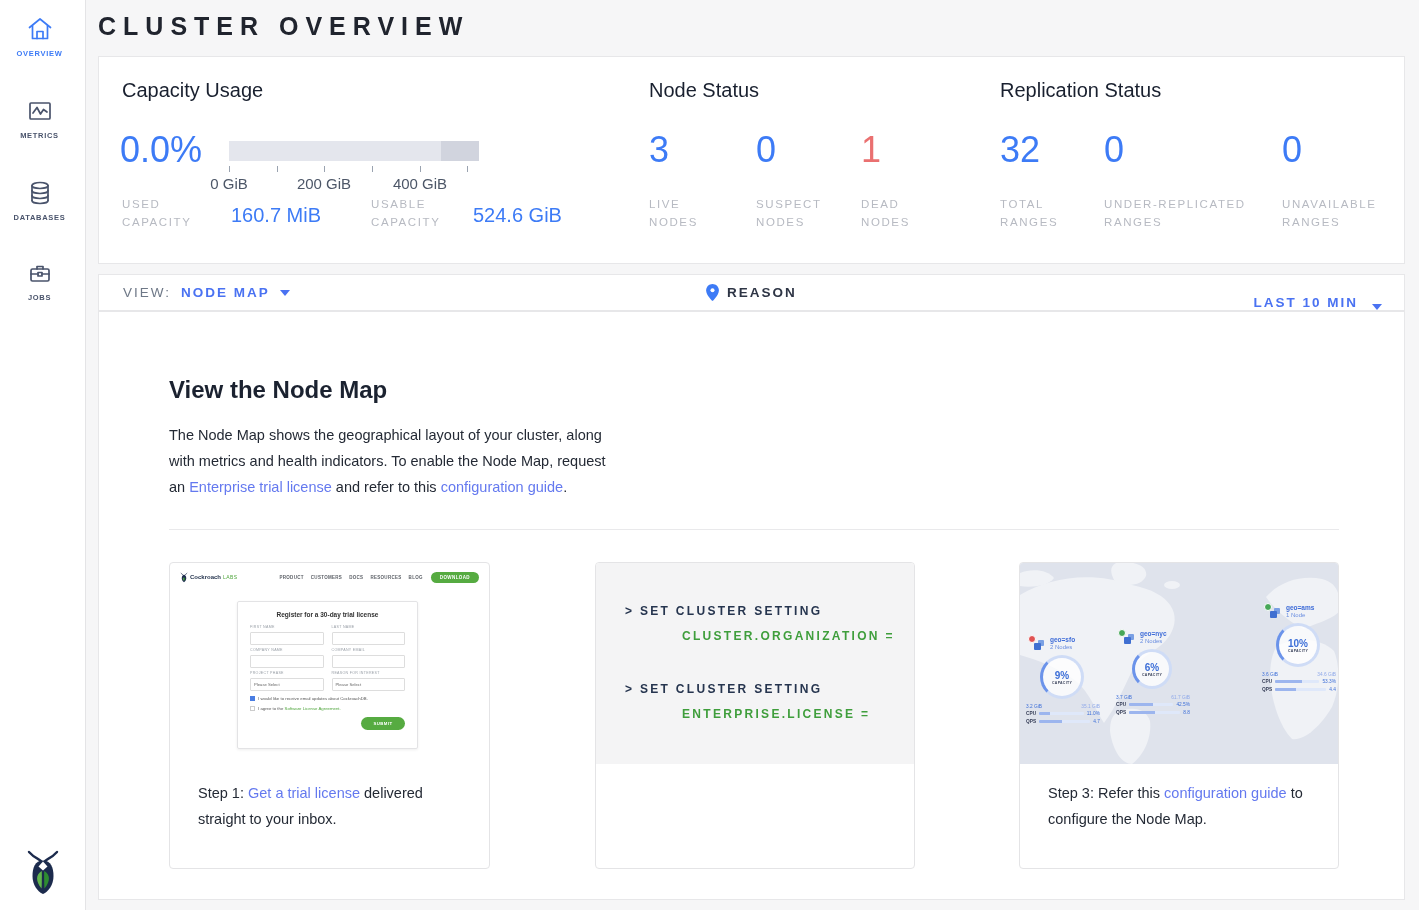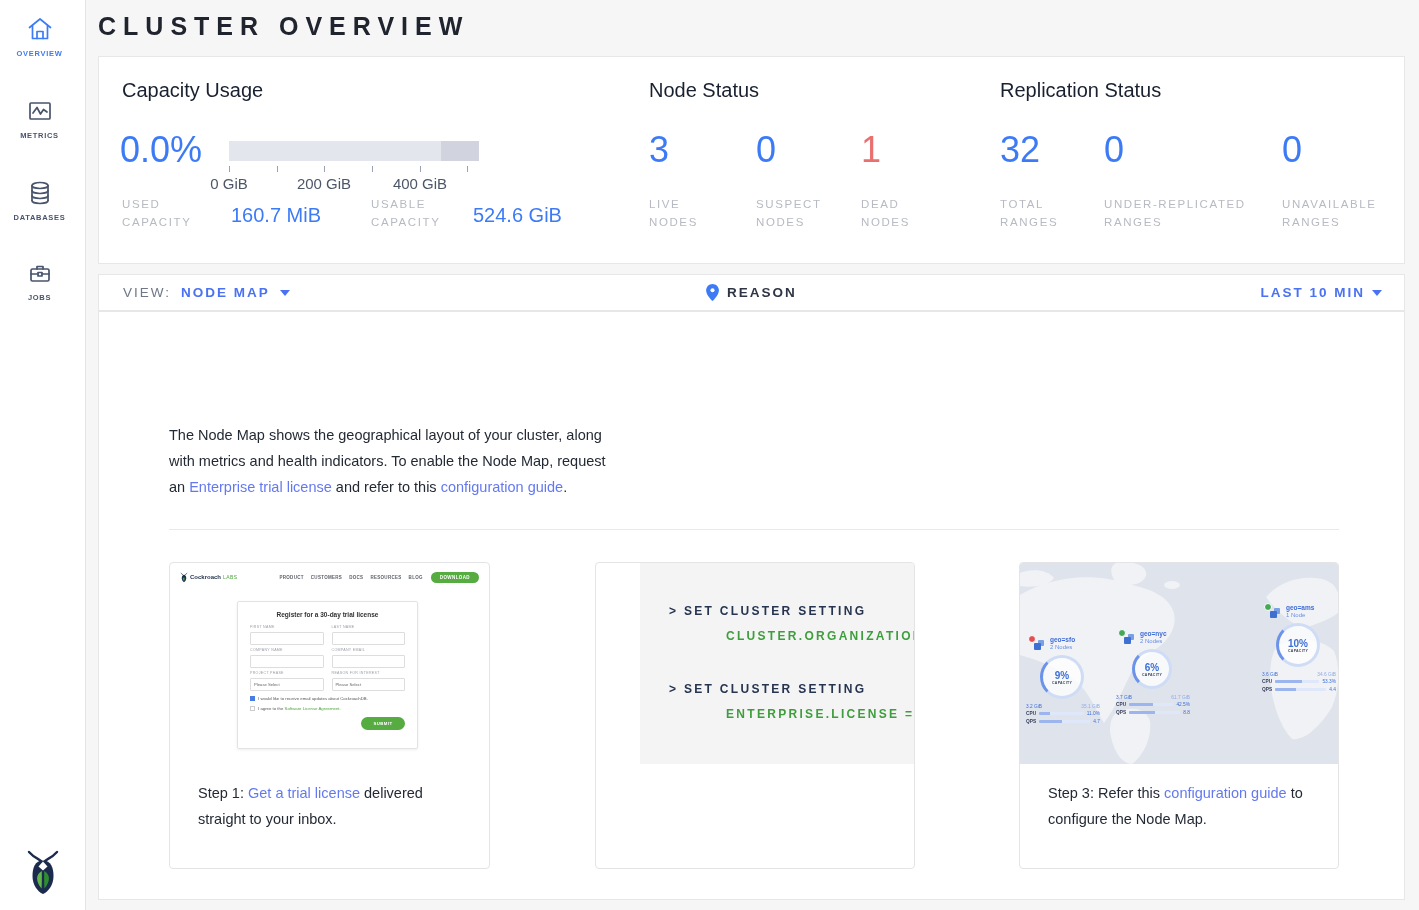--- a/index.html
+++ b/index.html
@@ -27,35 +27,35 @@
   .cap-bar{position:absolute;left:130px;top:84px;width:250px;height:20px;}
   .cap-bar .seg-light{position:absolute;left:0;top:0;width:212px;height:20px;background:#e4e6ed;}
   .cap-bar .seg-dark{position:absolute;left:212px;top:0;width:38px;height:20px;background:#d1d4de;}
   .tick{position:absolute;top:109px;width:1px;height:6px;background:#9aa3b0;}
   .tick-label{position:absolute;top:118px;font-size:15px;color:#4d5768;text-align:center;}
   .cap-value{position:absolute;font-size:20px;color:#3d7bf6;}
   
   .view-bar{position:absolute;left:98px;top:274px;width:1307px;height:37px;background:#fff;border:1px solid #e7e7e9;box-sizing:border-box;}
   .vb-left{position:absolute;left:24px;top:0;height:100%;display:flex;align-items:center;gap:10px;}
   .vb-center{position:absolute;left:0;right:0;top:0;height:100%;display:flex;align-items:center;justify-content:center;gap:8px;}
-  .vb-right{position:absolute;right:22px;top:0;height:100%;display:flex;align-items:center;gap:7px;cursor:pointer;margin-left:48px;}
+  .vb-right{position:absolute;right:22px;top:0;height:100%;display:flex;align-items:flex-end;gap:14px;cursor:pointer;margin-left:48px;}
   .vb-gray{font-size:13.5px;letter-spacing:2px;color:#6e7887;}
   .vb-blue{font-size:13.5px;letter-spacing:2px;color:#4a72f2;font-weight:600;cursor:pointer;}
   .vb-dark{font-size:13.5px;letter-spacing:2px;color:#2e3545;font-weight:600;}
   
   .main-panel{position:absolute;left:98px;top:311px;width:1307px;height:589px;background:#fff;border:1px solid #e7e7e9;box-sizing:border-box;}
   .nm-heading{position:absolute;left:70px;top:64px;font-size:24px;font-weight:600;color:#1b2230;}
   .nm-para{position:absolute;left:70px;top:110px;width:455px;font-size:14.5px;line-height:26px;color:#242a35;}
   .text-link{color:#6479ef;cursor:pointer;text-decoration:none;}
   .trial-btn{position:absolute;left:929px;top:70px;width:311px;height:41px;border:1px solid #ccd4ef;border-radius:4px;background:#fff;color:#4a74f0;font-size:14px;letter-spacing:1.3px;display:flex;align-items:center;justify-content:center;cursor:pointer;font-family:inherit;}
   .divider{position:absolute;left:70px;top:217px;width:1170px;height:1px;background:#e9e9eb;}
   
   .card{position:absolute;top:250px;height:307px;background:#fff;border:1px solid #e4e4e6;border-radius:4px;box-sizing:border-box;overflow:hidden;}
   .card1{left:70px;width:321px;}
-  .card2{left:496px;width:320px;padding-left:44px;}
+  .card2{left:496px;width:320px;}
   .card3{left:920px;width:320px;}
   .card-img{position:relative;width:100%;height:201px;overflow:hidden;}
   .card-caption{padding:16px 28px 0;font-size:14.5px;line-height:26px;color:#242a35;}
   .card-caption b{font-weight:normal;}
   
   .ms-header{position:absolute;top:7px;left:10px;right:10px;height:14px;display:flex;align-items:center;}
   .ms-brand{display:flex;align-items:center;gap:2px;}
   .ms-brand-name{font-size:6px;font-weight:bold;color:#26354f;}
   .ms-brand-suffix{font-size:5px;color:#4fa53c;letter-spacing:.4px;}
   .ms-nav{margin-left:auto;display:flex;gap:7px;font-size:4.5px;letter-spacing:.3px;color:#5b5f66;font-weight:bold;}
@@ -210,20 +210,21 @@
   <div class="vb-right">
     <span class="vb-blue">LAST 10 MIN</span>
     <svg width="10" height="6" viewBox="0 0 10 6">
         <polygon points="0,0 10,0 5,6" fill="#4a72f2"></polygon>
       </svg>
   </div>
 </div>
 
 <div class="main-panel">
 
+  <div class="nm-heading">View the Node Map</div>
 
   <div class="nm-para"><span>The Node Map shows the geographical layout of your cluster, along with metrics and health indicators. To enable the Node Map, request an </span><a class="text-link">Enterprise trial license</a><span> and refer to this </span><a class="text-link">configuration guide</a><span>.</span></div>
 
 
   <div class="divider"></div>
 
   <div class="card card1">
     <div class="card-img">
       <div class="ms-header">
         <span class="ms-brand">

